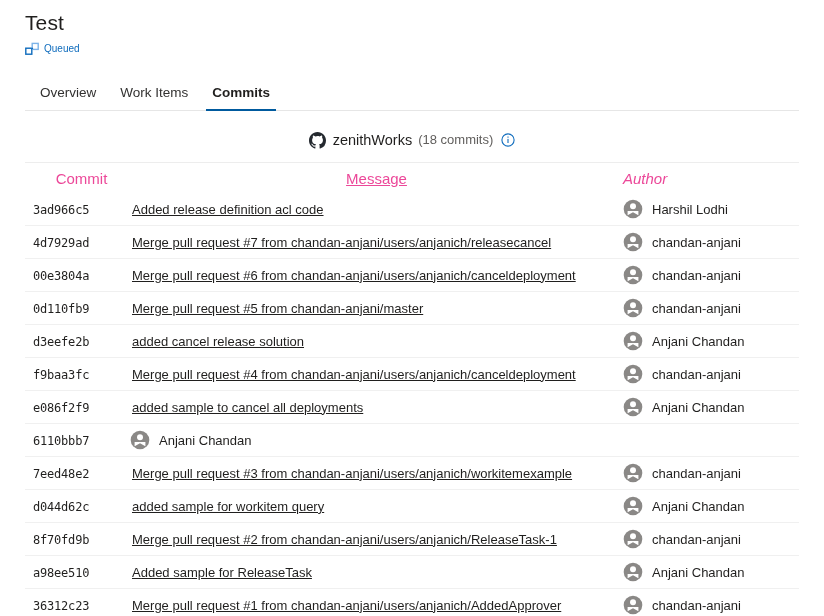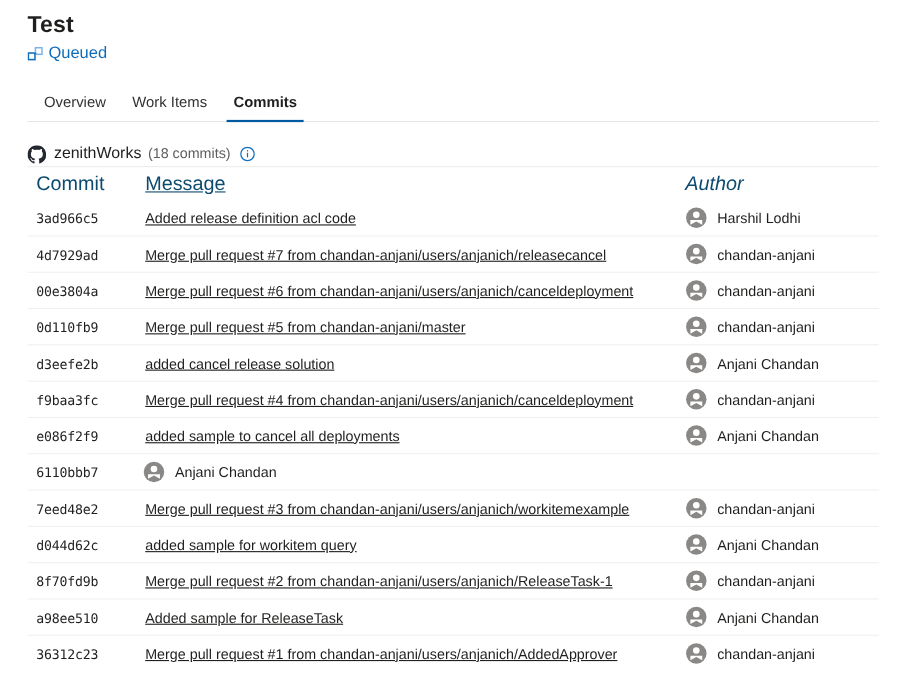--- a/index.html
+++ b/index.html
@@ -20,41 +20,41 @@
     height: 616px;
     box-sizing: border-box;
   }
 
   
   .header {
     padding: 10px 0 0 25px;
   }
   .page-title {
     font-size: 21px;
-    font-weight: 700;
+    font-weight: 400;
     color: #201f1e;
     line-height: 26px;
     margin: 0;
     letter-spacing: 0.1px;
   }
   .status-row {
     display: flex;
     align-items: center;
     margin-top: 4px;
     height: 18px;
   }
   .branch-icon {
     width: 14px;
     height: 14px;
     display: inline-block;
     margin-right: 5px;
     flex: 0 0 auto;
   }
   .status-label {
-    font-size: 15px;
+    font-size: 10px;
     color: #0f6cbd;
     line-height: 16px;
   }
 
   
   .tabs {
     margin-top: 18px;
     margin-left: 25px;
     margin-right: 25px;
     height: 34px;
@@ -86,21 +86,23 @@
     height: 2px;
     background: #005a9e;
   }
 
   
   .repo-row {
     display: flex;
     align-items: center;
     margin: 18px 25px 0 25px;
     height: 22px;
+    padding-bottom: 11px;
     border-bottom: 1px solid #ededed;
+    justify-content: center;
   }
   .gh-icon {
     width: 17px;
     height: 17px;
     margin-right: 7px;
     flex: 0 0 auto;
   }
   .repo-name {
     font-size: 14.5px;
     color: #201f1e;
@@ -120,22 +122,23 @@
   }
 
   
   .table {
     margin: 0 25px 0 25px;
   }
   .thead {
     display: flex;
     align-items: center;
     height: 30px;
-    font-size: 18px;
-    color: #0c4a6e;
+    font-size: 15px;
+    color: #ec4899;
+    text-align: center;
   }
   .row {
     display: flex;
     align-items: center;
     height: 32px;
     border-top: 1px solid #f0f0f0;
     font-size: 13px;
     color: #201f1e;
   }
   .row:first-child { border-top: none; justify-content: center; }

